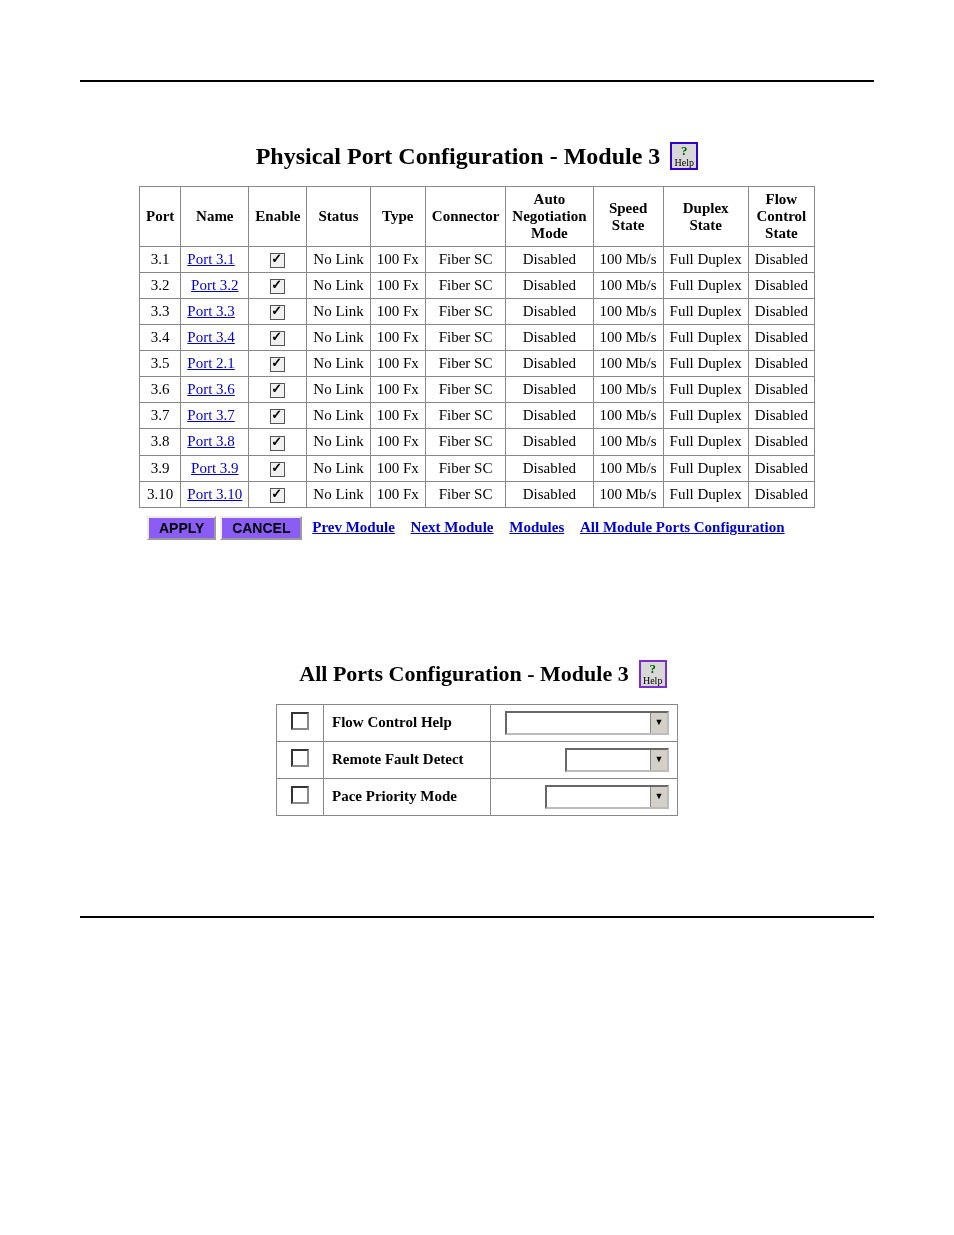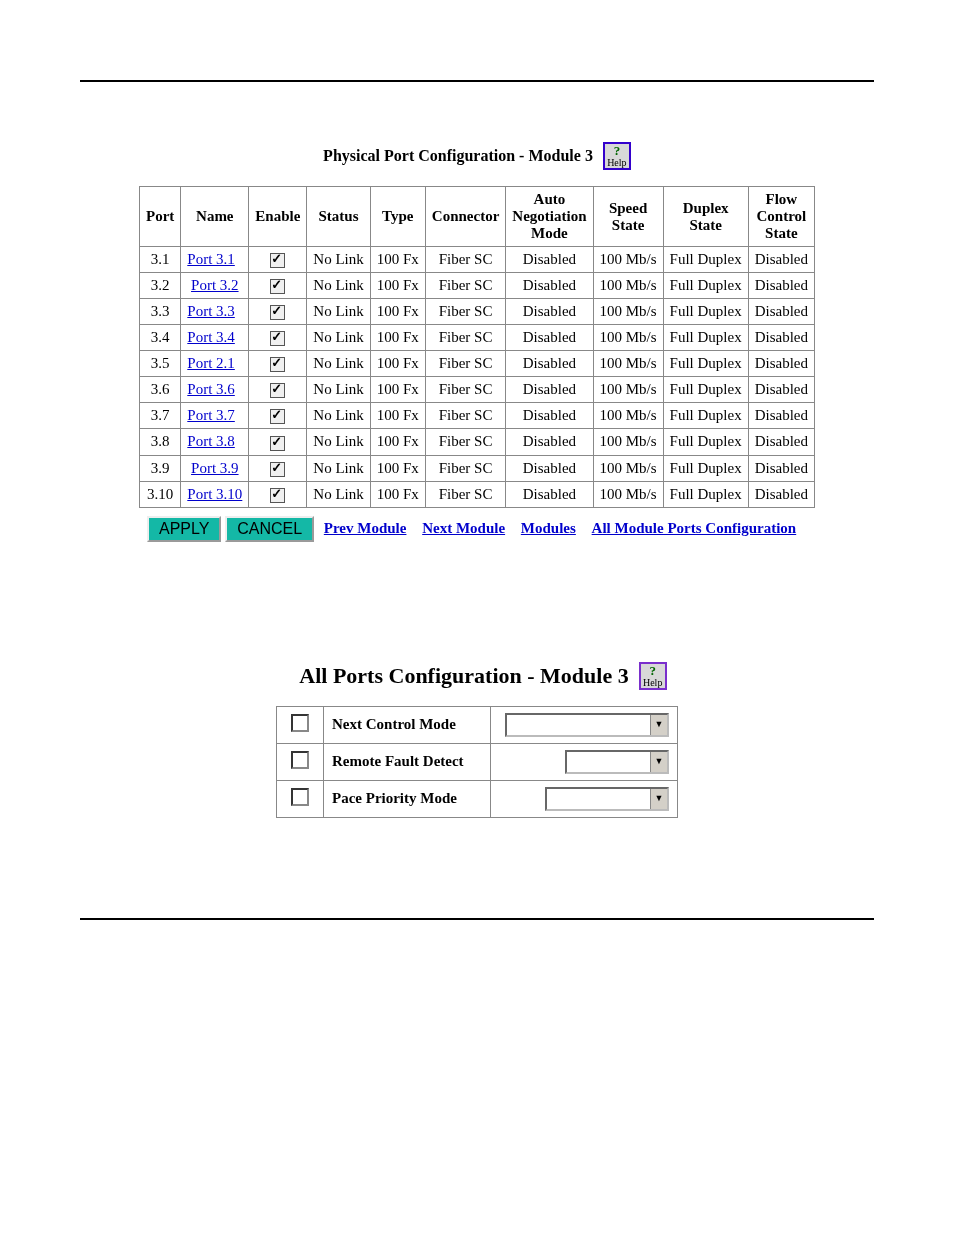--- a/index.html
+++ b/index.html
@@ -23,21 +23,21 @@
   hr.rule-bottom {
     border: none;
     border-top: 2px solid #000;
     margin: 100px 0 0 0;
   }
   .title-row {
     text-align: center;
     margin-bottom: 16px;
   }
   .title-text {
-    font-size: 16px;
+    font-size: 24px;
     font-weight: bold;
     display: inline-block;
     vertical-align: middle;
   }
   .help-icon {
     display: inline-block;
     vertical-align: middle;
     width: 28px;
     height: 28px;
     border: 2px solid #3300cc;
@@ -105,27 +105,28 @@
   }
   .nav-row {
     text-align: left;
     margin: 8px auto 0 auto;
     width: 660px;
     font-size: 15px;
   }
   .btn {
     display: inline-block;
     font-family: Arial, sans-serif;
-    font-size: 16px;
-    background: #14b8a6;
+    font-size: 14px;
+    background: #8b5cf6;
     border: 2px outset #eee;
     padding: 2px 10px;
     cursor: pointer;
     vertical-align: middle;
     color: #000;
+    font-weight: bold;
   }
   .nav-link {
     color: #0000cc;
     text-decoration: underline;
     margin: 0 6px;
     vertical-align: middle;
     font-weight: bold;
   }
   
   .gap { height: 120px; }
@@ -342,21 +343,21 @@
     <span class="help-icon" style="border-color:#7a2fcc;">
       <span class="help-icon-inner-q">?</span>
       <span class="help-icon-inner-t">Help</span>
     </span>
   </div>
 
   <table class="allports">
     <tbody id="allports-body">
         <tr>
           <td style="width: 30px; text-align: center;"><span class="chk"></span></td>
-          <td style="font-weight: bold; width: 150px;">Next Control Mode</td>
+          <td style="font-weight: bold; width: 150px;">Flow Control Help</td>
           <td style="width: 170px; text-align: right;"><span class="dd" style="width: 160px;"></span></td>
         </tr>
         <tr>
           <td style="width: 30px; text-align: center;"><span class="chk"></span></td>
           <td style="font-weight: bold; width: 150px;">Remote Fault Detect</td>
           <td style="width: 170px; text-align: right;"><span class="dd" style="width: 100px;"></span></td>
         </tr>
         <tr>
           <td style="width: 30px; text-align: center;"><span class="chk"></span></td>
           <td style="font-weight: bold; width: 150px;">Pace Priority Mode</td>

